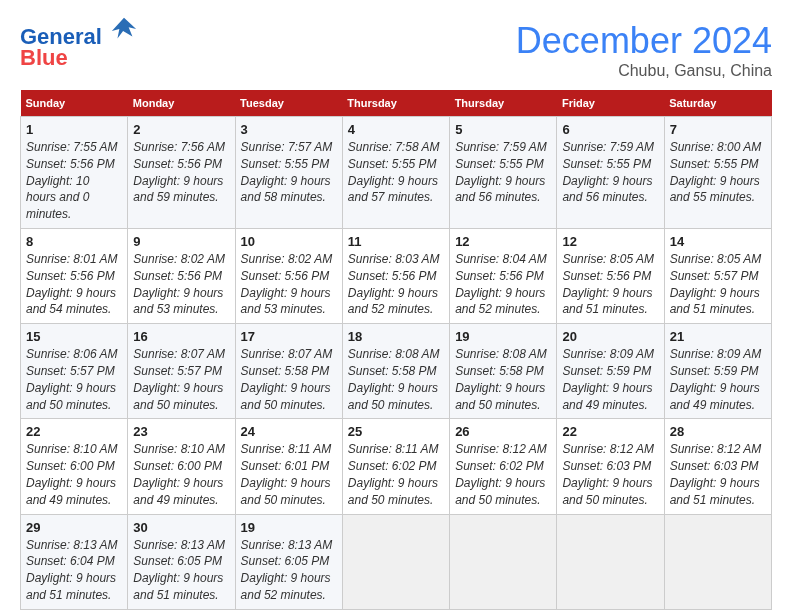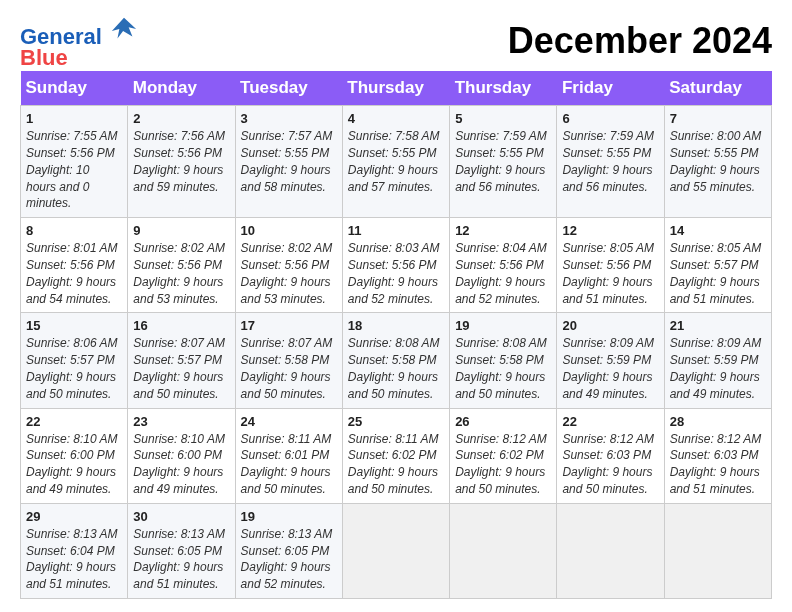--- a/index.html
+++ b/index.html
@@ -7,20 +7,21 @@
       font-family: Arial, sans-serif;
       background: #fff;
       width: 792px;
       min-height: 612px;
       padding: 20px;
     }
     .header {
       display: flex;
       justify-content: space-between;
       align-items: flex-start;
+      margin-bottom: 10px;
     }
     .logo {
       display: flex;
       align-items: center;
     }
     .logo-text {
       font-size: 22px;
       font-weight: bold;
       color: #333;
       line-height: 1.1;
@@ -32,38 +33,38 @@
       width: 28px;
       height: 28px;
       margin-left: 2px;
       margin-top: -4px;
     }
     .title-block {
       text-align: right;
     }
     .calendar-title {
       font-size: 36px;
-      font-weight: bold;
-      color: #000000;
+      font-weight: normal;
+      color: #3b82f6;
     }
     .calendar-subtitle {
       font-size: 16px;
       color: #555;
     }
     table {
       width: 100%;
       border-collapse: collapse;
       font-size: 11px;
     }
     thead tr th {
-      background-color: #8b5cf6;
+      background-color: #b91c1c;
       color: #fff;
       padding: 7px 5px;
       text-align: left;
-      font-size: 17px;
+      font-size: 11px;
       font-weight: bold;
     }
     tbody tr td {
       border: 1px solid #ccc;
       vertical-align: top;
       padding: 5px;
       width: 107px;
       min-height: 80px;
       background: #fff;
     }
@@ -100,20 +101,21 @@
         <span>General</span>
         <svg class="logo-icon" viewBox="0 0 30 30">
           <polygon points="15,2 28,14 20,12 24,22 14,16 8,24 10,14 2,16" fill="#2a6db5"></polygon>
         </svg>
       </div>
       <div style="color:#ef4444; font-size:22px; font-weight:bold; margin-top:-4px;">Blue</div>
     </div>
   </div>
   <div class="title-block">
     <div class="calendar-title">December 2024</div>
+    <div class="calendar-subtitle">Chubu, Gansu, China</div>
   </div>
 </div>
 
 <table>
   <thead>
     <tr id="weekday-header">
     <th>Sunday</th>
         <th>Monday</th>
         <th>Tuesday</th>
         <th>Thursday</th>

